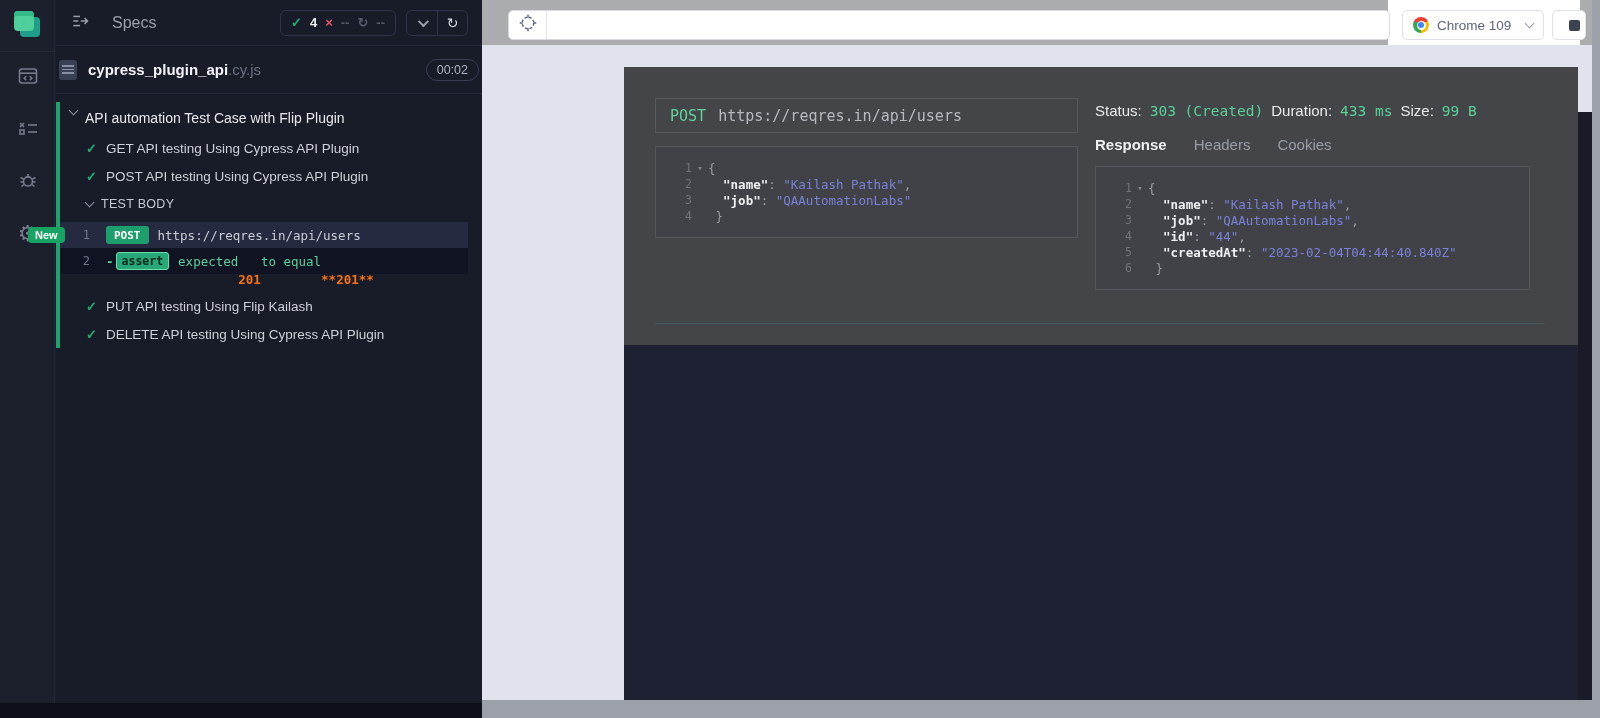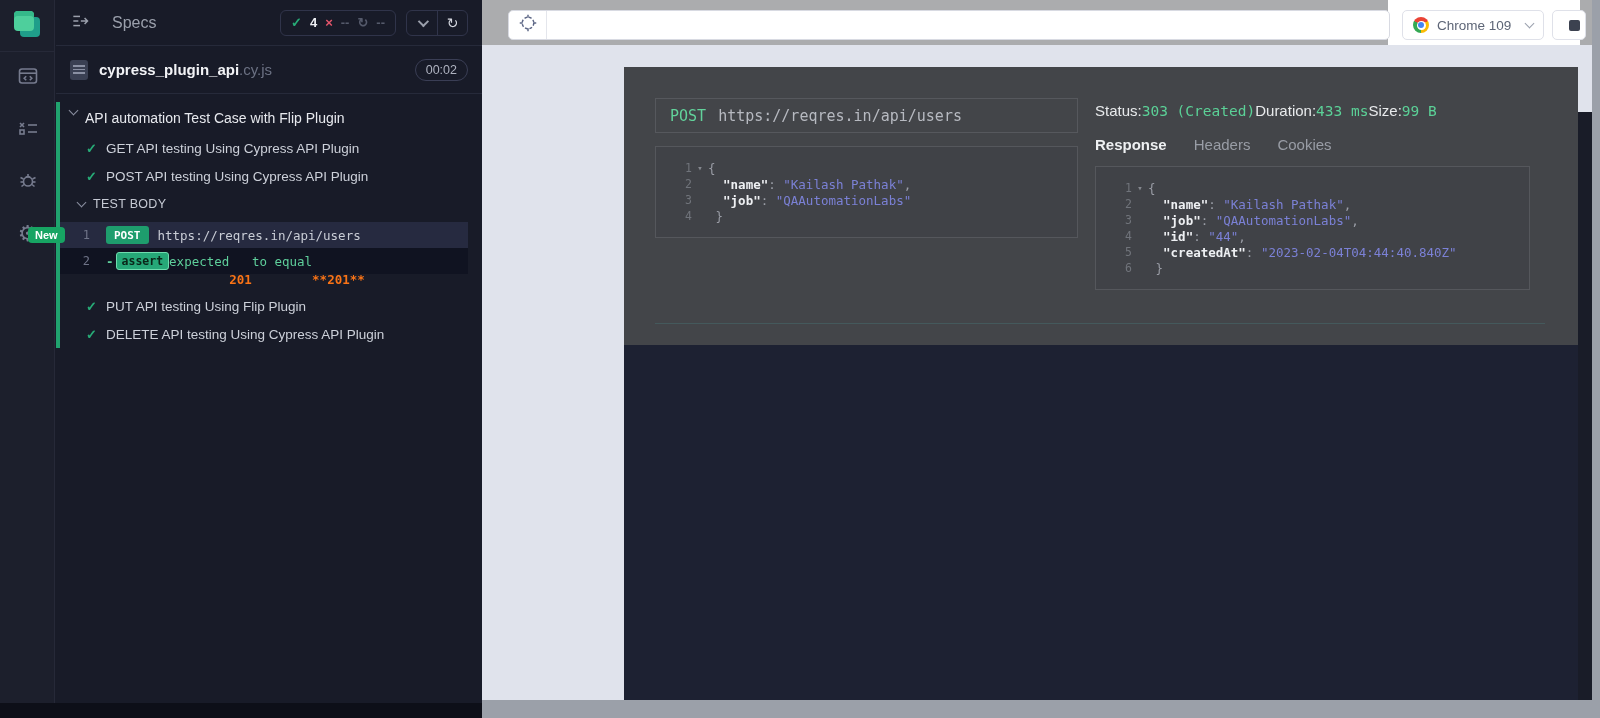--- a/index.html
+++ b/index.html
@@ -33,50 +33,50 @@
   .stat-num { color:#eef0f4; font-size:13px; font-weight:bold; }
   .stat-x { color:#e4556b; font-size:13px; font-weight:bold; }
   .stat-dash { color:#555a6b; font-size:13px; font-weight:bold; }
   .stat-run { color:#555a6b; font-size:13px; font-weight:bold; }
   .hdr-buttons { display:flex; margin-left:10px; border:1px solid #30344a; border-radius:6px; height:26px; overflow:hidden; }
   .hdr-btn { width:30px; display:flex; align-items:center; justify-content:center; color:#9ba0ac; }
   .hdr-btn + .hdr-btn { border-left:1px solid #30344a; color:#d4d7df; font-size:14px; }
   .chev { width:8px; height:8px; border-right:2px solid #9ba0ac; border-bottom:2px solid #9ba0ac;
           transform:rotate(45deg) translateY(-2px); }
 
-  .spec-row { height:48px; display:flex; align-items:center; padding:0 14px; border-bottom:1px solid #262a3a; }
+  .spec-row { height:48px; display:flex; align-items:center; padding:0 3px; border-bottom:1px solid #262a3a; }
   .file-icon { width:18px; height:20px; border-radius:3px; background:#3a4053; margin-right:11px;
                display:flex; flex-direction:column; justify-content:center; gap:2px; padding:0 3px; }
   .file-icon i { display:block; height:1.5px; background:#8a90a3; }
   .spec-name { color:#f2f3f6; font-size:15px; font-weight:bold; }
   .spec-ext { color:#6b7183; font-size:15px; }
   .spec-time { margin-left:auto; border:1px solid #3a3e55; border-radius:20px; color:#aeb2bf;
                font-size:12.5px; padding:3px 10px; }
 
   .suite-block { margin-top:8px; border-left:4px solid #20a26e; }
   .suite-title-row { display:flex; gap:8px; padding:8px 10px 8px 10px; }
   .suite-chevron { width:7px; height:7px; border-right:1.8px solid #8a8fa0; border-bottom:1.8px solid #8a8fa0;
                    transform:rotate(45deg); margin-top:-3px; flex:none; }
   .suite-title { color:#e7e9ee; font-size:14px; }
   .test-row { display:flex; align-items:center; gap:9px; padding:6.5px 10px 6.5px 26px; }
   .test-check { color:#27ab77; font-size:13px; font-weight:bold; flex:none; }
   .test-label { color:#ccd0d9; font-size:13.5px; }
-  .subsuite-row { display:flex; align-items:center; gap:8px; padding:7px 10px 7px 18px; }
+  .subsuite-row { display:flex; align-items:center; gap:8px; padding:7px 10px 7px 26px; }
   .subsuite-title { color:#c6cad4; font-size:12.5px; letter-spacing:.3px; }
 
   .cmd-log { margin:4px 14px 0 0; }
   .cmd-row { display:flex; align-items:center; height:26px; font-size:12.5px; }
   .cmd-row.hl { background:#262a40; }
   .cmd-row.dk { background:#101321; }
   .cmd-num { width:46px; text-align:right; padding-right:16px; color:#6f7488; font-size:12px; flex:none; }
   .method-badge { background:#1e9d6d; color:#ffffff; font-weight:bold; font-size:11px;
                   padding:2.5px 8px; border-radius:3px; margin-right:9px; }
   .assert-dash { color:#5ecf9b; margin-right:2px; font-weight:bold; }
   .assert-badge { background:#26a878; border:1px solid #6fdcae; color:#0a2619; font-weight:bold;
-                  font-size:11.5px; padding:1px 5px; border-radius:3px; }
+                  font-size:11.5px; padding:1px 5px; border-radius:3px; margin-right:9px; }
   .cmd-url { color:#c9cdd6; }
   .assert-msg { color:#5ecf9b; }
   .assert-strong { color:#f97316; font-weight:bold;margin-top:36px; }
   .tests-after { margin-top:18px; }
   .bottom-left-strip { position:absolute; left:0; top:703px; width:482px; height:15px; background:#0d0f18; }
 
   
   .stage { position:absolute; left:482px; top:0; width:1118px; height:718px; background:#abacae; }
   .topbar-white { position:absolute; left:906px; top:0; width:192px; height:45px; background:#ffffff; }
   .url-box { position:absolute; left:26px; top:10px; width:882px; height:30px; background:#ffffff;
@@ -113,21 +113,21 @@
   .editor { margin-top:13px; background:#404247; border:1px solid #55575c; padding:13px 8px; }
   .code-line { display:flex; align-items:center; height:16px; font-family:"DejaVu Sans Mono", monospace; font-size:12.5px; }
   .gutter { width:28px; text-align:right; color:#70747b; font-size:11.5px; flex:none; }
   .fold { width:16px; text-align:center; color:#85888f; font-size:9px; flex:none; }
   .code { white-space:pre; }
   .tk-punc { color:#9a9da6; }
   .tk-key { color:#eef0f3; font-weight:bold; }
   .tk-str { color:#7b81d6; }
   .tk-ws { color:#9a9da6; }
 
-  .status-line { display:flex; align-items:center; margin-top:4px; }
+  .status-line { display:flex; align-items:center; gap:8px; margin-top:4px; }
   .status-label { color:#e8eaec; font-size:15px; }
   .status-val { color:#5bd197; font-size:14.5px; }
   .tabs { display:flex; gap:27px; margin-top:17px; }
   .tab { font-size:15px; color:#999da6; }
   .tab.active { color:#eef0f2; font-weight:bold; }
   .resp-editor-wrap { margin-top:12px; width:435px; }
   .section-divider { position:absolute; left:31px; top:256px; width:890px; height:1px; background:#44595c; }
 </style>
 </head>
 <body>
@@ -260,21 +260,21 @@
           <span class="assert-msg">expected </span>
           <span class="assert-strong">201</span>
           <span class="assert-msg"> to equal </span>
           <span class="assert-strong">**201**</span>
         </div>
       </div>
 
       <div id="tests-after" class="tests-after">
           <div class="test-row">
             <span class="test-check">✓</span>
-            <span class="test-label">PUT API testing Using Flip Plugin</span>
+            <span class="test-label">PUT API testing Using Flip Kailash</span>
           </div>
           <div class="test-row">
             <span class="test-check">✓</span>
             <span class="test-label">DELETE API testing Using Cypress API Plugin</span>
           </div>
         </div>
     </div>
   </section>
   <div class="bottom-left-strip"></div>
 

